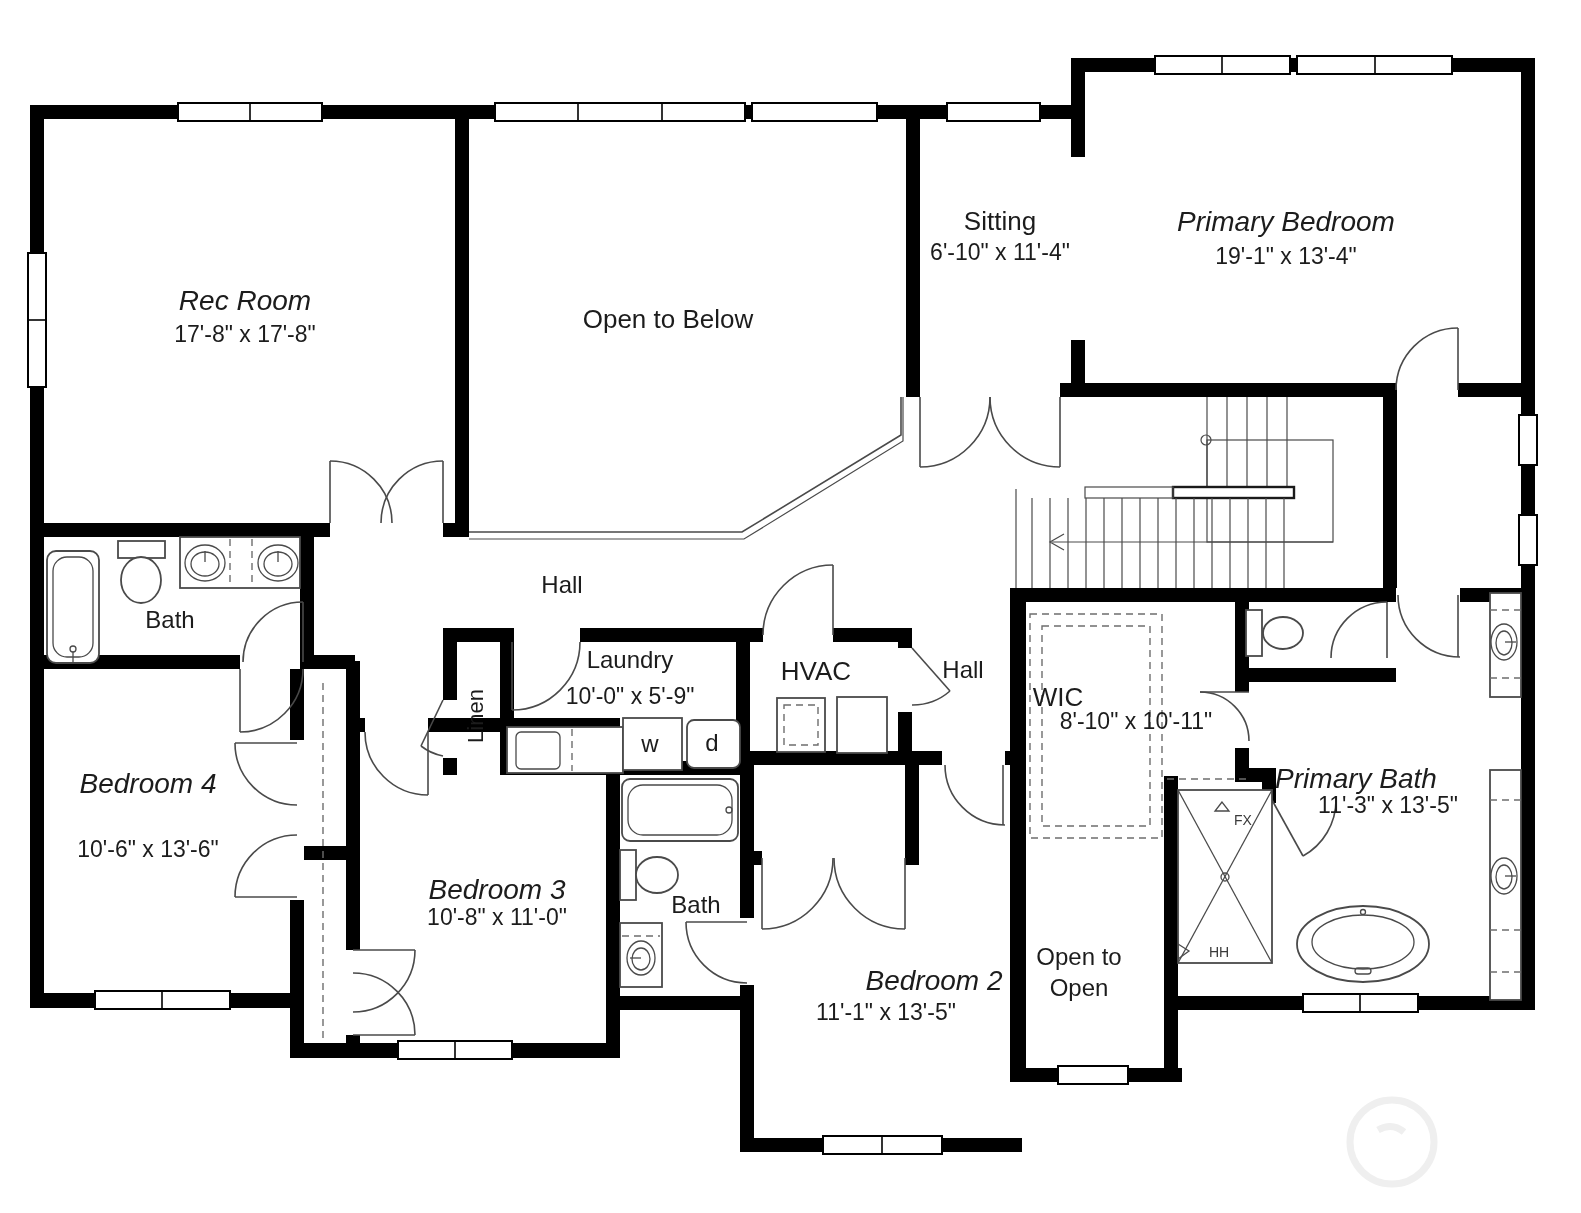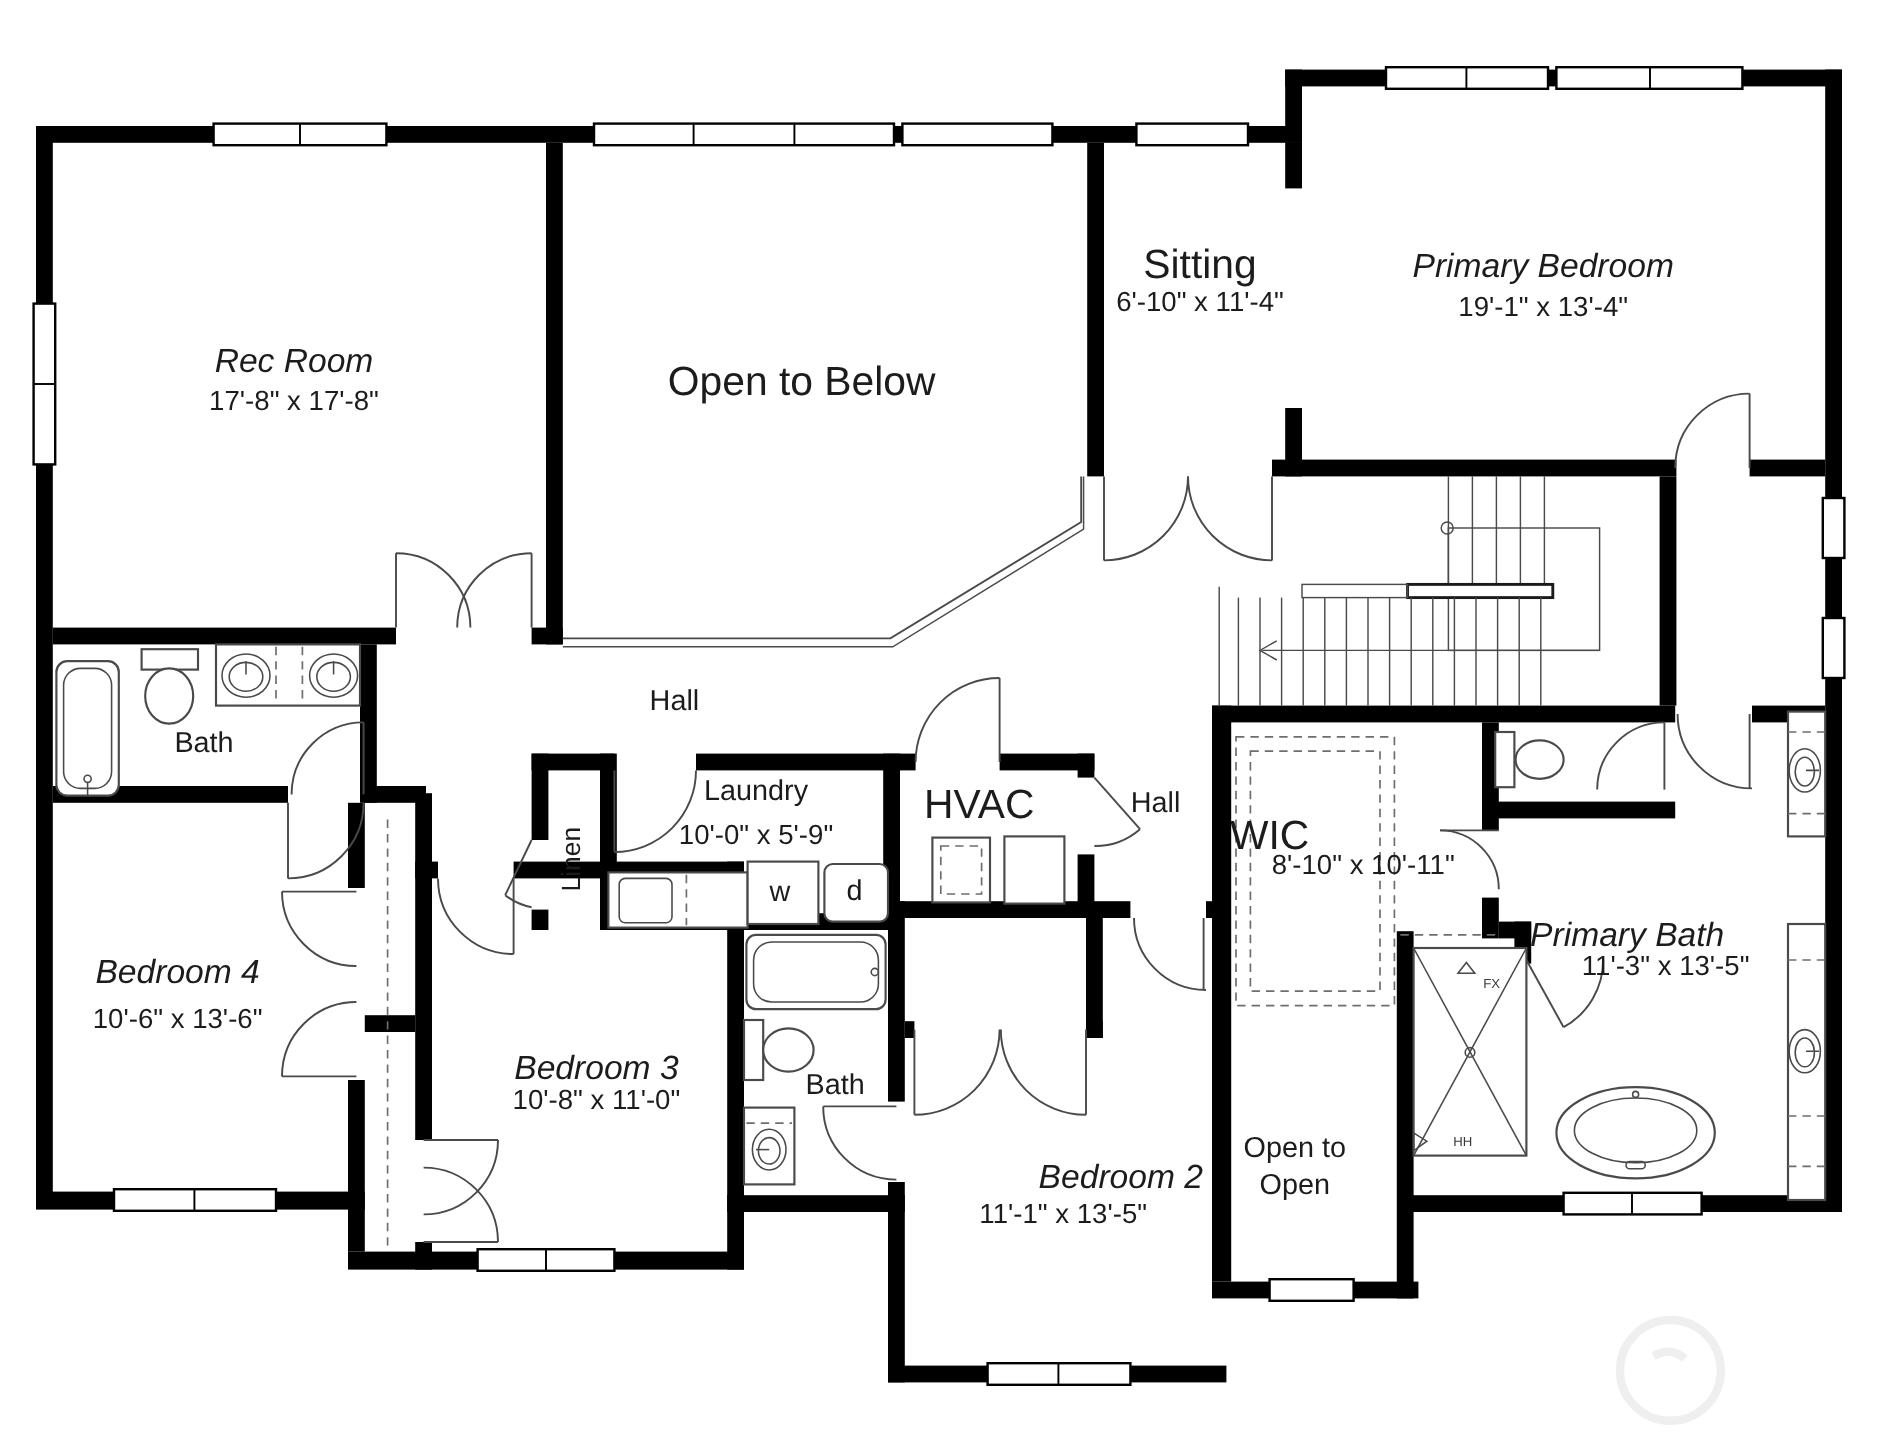--- a/index.html
+++ b/index.html
@@ -11,24 +11,24 @@
   .mull{stroke:#000;stroke-width:1.6;}
   .thin{fill:none;stroke:#4a4a4a;stroke-width:1.6;}
   .thin2{fill:none;stroke:#4a4a4a;stroke-width:1.2;}
   .fix{fill:#fff;stroke:#4a4a4a;stroke-width:1.8;}
   .fixthin{fill:none;stroke:#4a4a4a;stroke-width:1.3;}
   .dash{fill:none;stroke:#6e6e6e;stroke-width:1.4;stroke-dasharray:7 5;}
   .rail{fill:#fff;stroke:#1a1a1a;stroke-width:2.4;}
   .wm{fill:none;stroke:#efefef;stroke-width:7;}
   .lbl{position:absolute;transform:translate(-50%,-50%);color:#1c1c1c;white-space:nowrap;}
   .big{font-size:28px;font-style:italic;}
-  .med{font-size:34px;text-align:right;}
+  .med{font-size:26px;text-align:right;}
   .dim{font-size:23px;}
   .sm{font-size:24px;}
-  .tiny{font-size:11px;color:#3a3a3a;padding-left:42px;}
+  .tiny{font-size:14px;color:#3a3a3a;padding-left:42px;}
   .rot{transform:translate(-50%,-50%) rotate(-90deg);}
 </style>
 </head>
 <body>
 
 <div class="stage">
 
 <svg width="1581" height="1213" viewBox="0 0 1581 1213">
 
   <g>
@@ -399,21 +399,21 @@
 <div class="lbl sm" style="left:170px;top:620px;">Bath</div>
 <div class="lbl sm" style="left:630px;top:660px;">Laundry</div>
 <div class="lbl dim" style="left:630px;top:696px;">10'-0" x 5'-9"</div>
 <div class="lbl med" style="left:816px;top:671px;">HVAC</div>
 <div class="lbl sm" style="left:963px;top:670px;">Hall</div>
 <div class="lbl rot" style="left:476px;top:716px;font-size:22px;">Linen</div>
 <div class="lbl med" style="left:1058px;top:697px;">WIC</div>
 <div class="lbl dim" style="left:1136px;top:721px;">8'-10" x 10'-11"</div>
 <div class="lbl big" style="left:1356px;top:779px;">Primary Bath</div>
 <div class="lbl dim" style="left:1388px;top:805px;">11'-3" x 13'-5"</div>
-<div class="lbl big" style="left:148px;top:810px;">Bedroom 4</div>
+<div class="lbl big" style="left:148px;top:784px;">Bedroom 4</div>
 <div class="lbl dim" style="left:148px;top:849px;">10'-6" x 13'-6"</div>
 <div class="lbl big" style="left:497px;top:890px;">Bedroom 3</div>
 <div class="lbl dim" style="left:497px;top:917px;">10'-8" x 11'-0"</div>
 <div class="lbl sm" style="left:696px;top:905px;">Bath</div>
 <div class="lbl big" style="left:886px;top:981px;margin-left:48px;">Bedroom 2</div>
 <div class="lbl dim" style="left:886px;top:1012px;">11'-1" x 13'-5"</div>
 <div class="lbl sm" style="left:1079px;top:957px;">Open to</div>
 <div class="lbl sm" style="left:1079px;top:988px;">Open</div>
 <div class="lbl sm" style="left:650px;top:744px;">w</div>
 <div class="lbl sm" style="left:712px;top:743px;">d</div>

